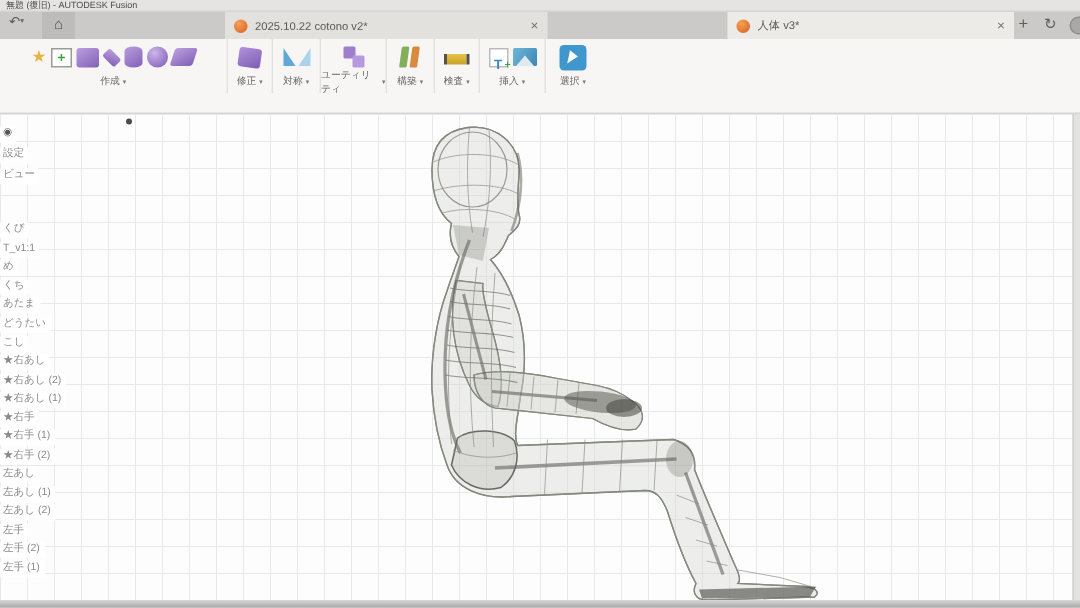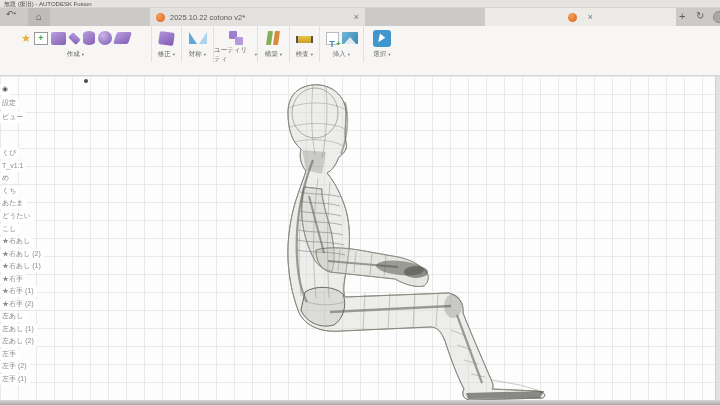--- a/index.html
+++ b/index.html
@@ -9,21 +9,21 @@
   
   .titlebar{position:absolute;left:0;top:0;width:720px;height:8px;background:#e6e4e2;border-bottom:1px solid #d6d4d2;}
   .titlebar .title{position:absolute;left:4px;top:0px;font-size:6px;line-height:8px;color:#4a4a4a;white-space:nowrap;}
 
   
   .tabstrip{position:absolute;left:0;top:8px;width:720px;height:18px;background:#cbcac8;}
   .undo{position:absolute;left:6px;top:1px;font-size:9px;color:#555;cursor:default;}
   .undo .tiny{font-size:5px;vertical-align:2px;color:#666;}
   .home-btn{position:absolute;left:28px;top:0;width:22px;height:18px;background:#bdbcbb;color:#4c4c4c;
             font-size:10px;text-align:center;line-height:17px;}
-  .doc-tab{position:absolute;top:0;height:18px;display:flex;align-items:center;padding:0 6px;background:#e3e1de;justify-content:center;}
+  .doc-tab{position:absolute;top:0;height:18px;display:flex;align-items:center;padding:0 6px;background:#e3e1de;}
   .doc-tab.tab1{left:150px;width:215px;}
   .doc-tab.tab2{left:485px;width:191px;background:#edebe8;}
   .logo{width:9px;height:9px;border-radius:50%;background:radial-gradient(circle at 35% 30%,#f6a055,#d85f20);margin-right:5px;flex:none;}
   .doc-title{font-size:7.5px;color:#5a5a5a;white-space:nowrap;overflow:hidden;flex:1;}
   .tab-close{font-size:9px;color:#777;margin-left:6px;flex:none;}
   .newtab{position:absolute;left:679px;top:2px;font-size:11px;color:#5f5f5f;}
   .sync{position:absolute;left:696px;top:2px;font-size:10px;color:#5f5f5f;}
   .avatar-partial{position:absolute;left:713px;top:3px;width:12px;height:12px;border-radius:50%;background:#a9a8a6;border:1px solid #8f8e8c;}
 
   
@@ -104,20 +104,21 @@
     <div class="home-btn">⌂</div>
 
     <div class="doc-tab tab1">
       <span class="logo"></span>
       <span class="doc-title">2025.10.22 cotono v2*</span>
       <span class="tab-close">×</span>
     </div>
 
     <div class="doc-tab tab2">
       <span class="logo"></span>
+      <span class="doc-title">人体 v3*</span>
       <span class="tab-close">×</span>
     </div>
 
     <div class="newtab">+</div>
     <div class="sync">↻</div>
     <div class="avatar-partial"></div>
   </div>
 
   <div class="ribbon">
 

